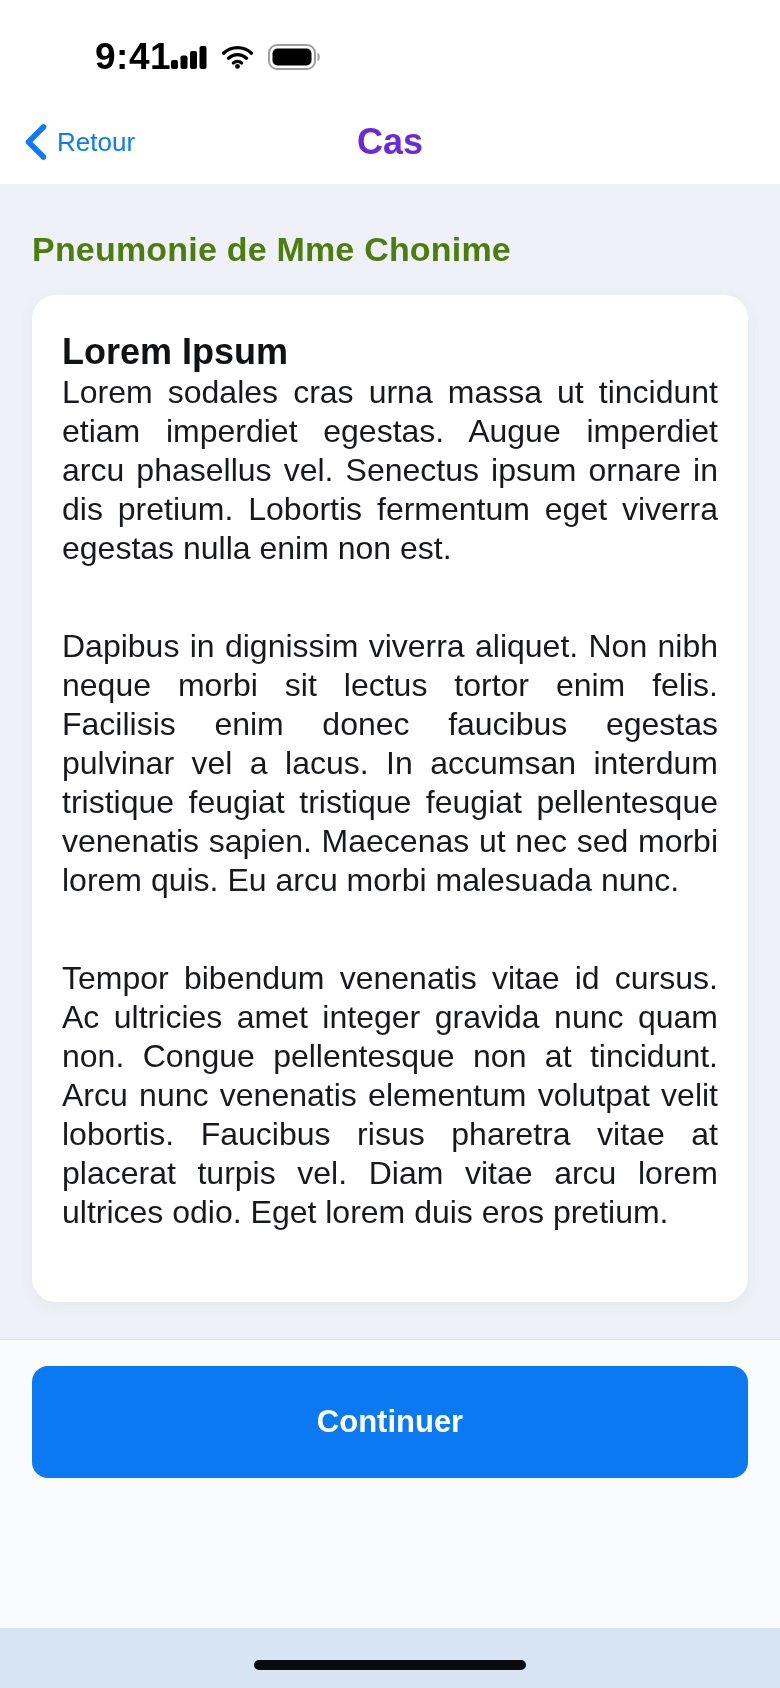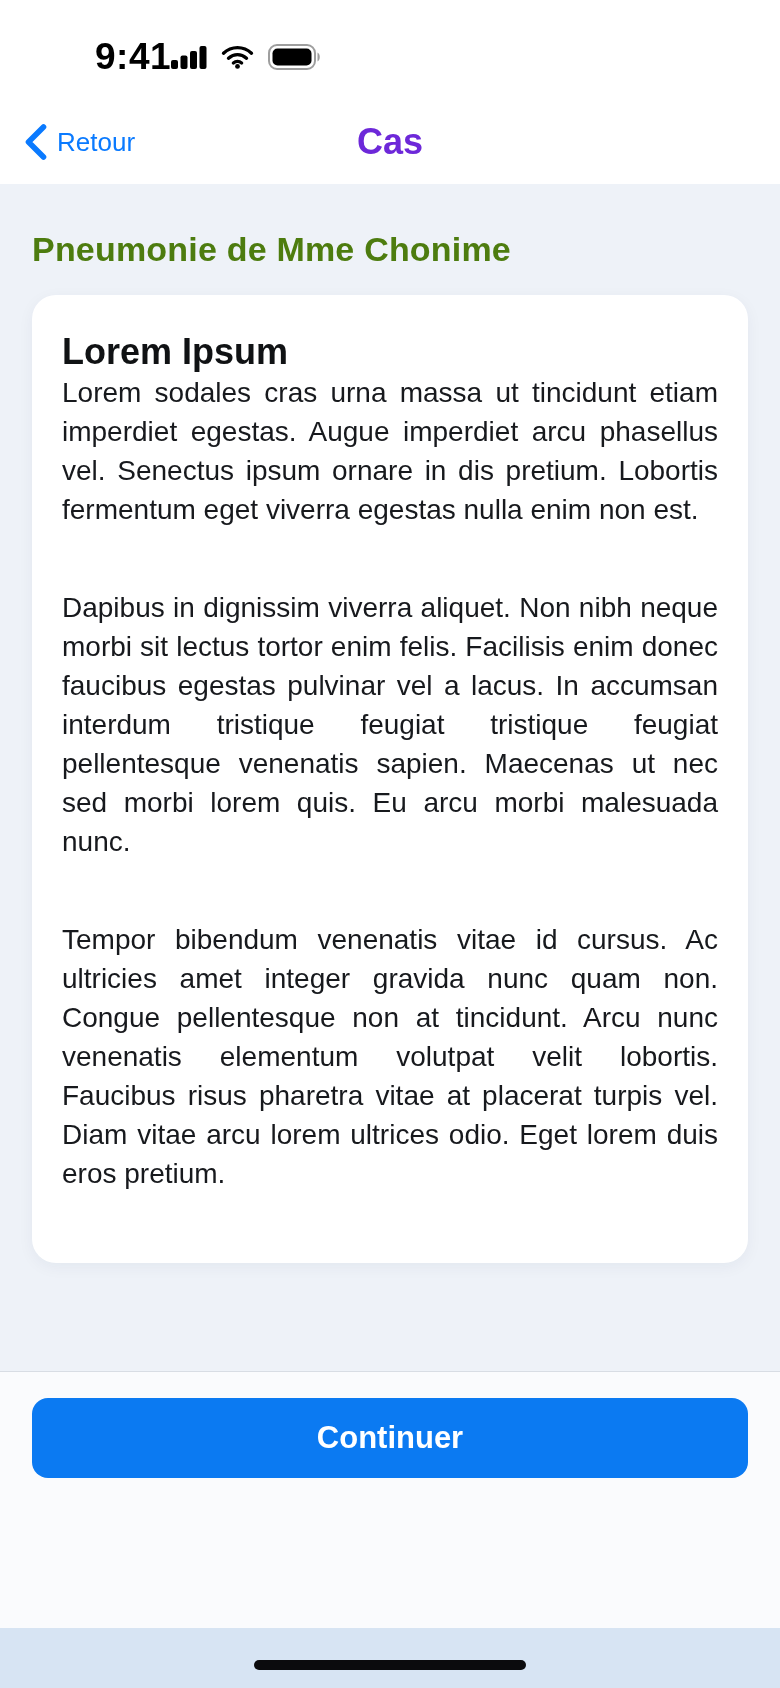--- a/index.html
+++ b/index.html
@@ -50,33 +50,33 @@
   }
   .card {
     background:#ffffff; border-radius:24px;
     padding:36px 30px 70px;
     box-shadow:0 4px 16px rgba(25,45,85,0.05);
   }
   .card-heading {
     font-size:36px; font-weight:700; color:#101214;
   }
   .card p {
-    font-size:28px; line-height:39px; color:#17191d;
+    font-size:32px; line-height:39px; color:#17191d;
     text-align:justify;
   }
   .card p + p { margin-top:59px; }
 
   
   .footer {
     flex:0 0 auto; background:#fafbfd;
     border-top:1px solid #d8dde4;
     padding:26px 32px 150px;
   }
   .continue-button {
-    display:block; width:100%; height:80px;
+    display:block; width:100%; height:112px;
     border:none; border-radius:16px; cursor:pointer;
     background:#0b7af2; color:#ffffff;
     font-family:inherit; font-size:31px; font-weight:600;
   }
 
   
   .bottom-strip {
     flex:0 0 auto; height:60px; background:#d7e4f3; position:relative;
   }
   .home-indicator {

